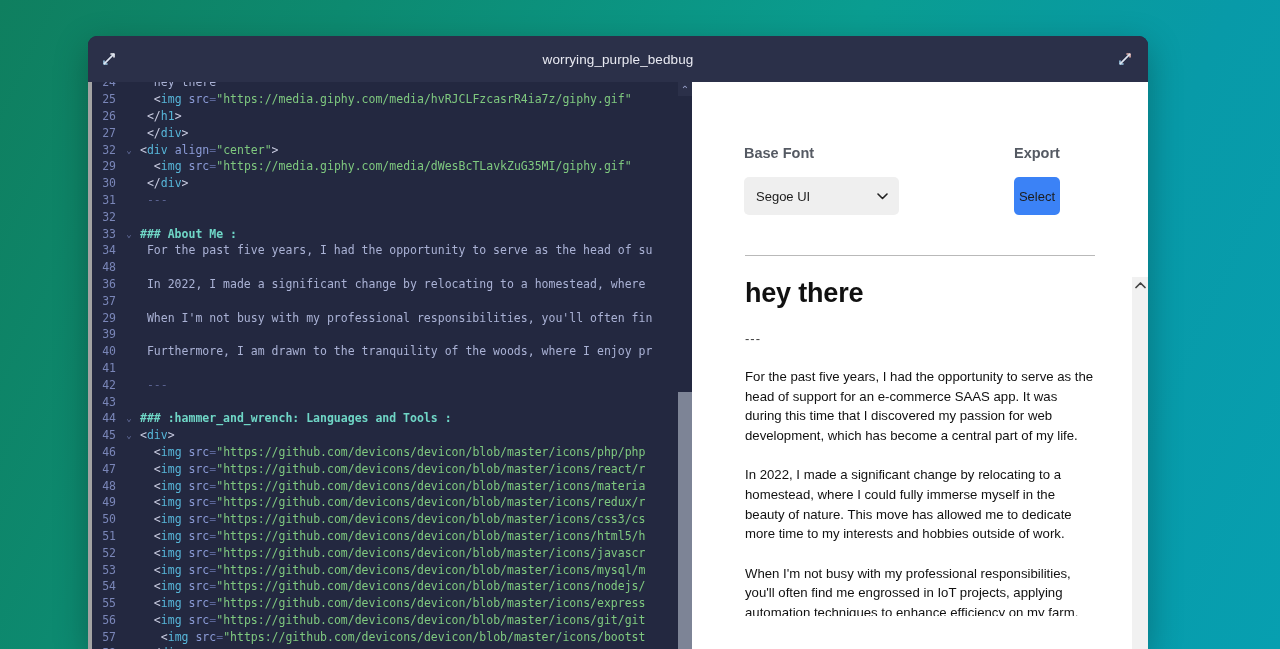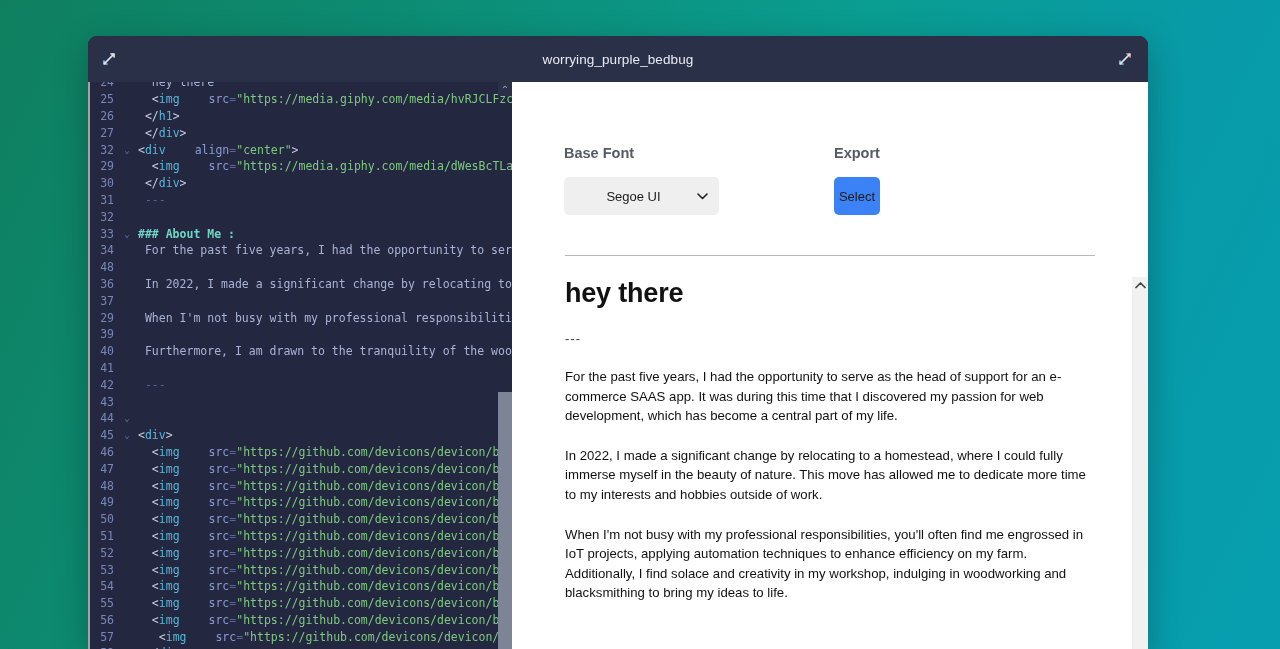--- a/index.html
+++ b/index.html
@@ -31,23 +31,23 @@
     width:22px; height:22px; position:relative; z-index:2;
     display:flex; align-items:center; justify-content:center;
     cursor:pointer;
   }
   #tb-icon-left { margin-left:10px; }
   #tb-icon-right { margin-left:auto; margin-right:12px; }
   
   #panes { display:flex; height:567px; }
   
   #code-pane {
-    width:424px; background:#232840; position:relative;
+    width:604px; background:#232840; position:relative;
     overflow:hidden;
-    border-left:2px solid #a3a3a3;
+    border-left:4px solid #a3a3a3;
   }
   #code-scroll {
     position:absolute; inset:0 0 0 0;
     padding-top:0px;
   }
   .code-line {
     display:flex; height:16.8px; align-items:center;
     font-family:"DejaVu Sans Mono", monospace;
     font-size:11.5px; white-space:pre;
   }
@@ -55,21 +55,21 @@
     width:30px; min-width:30px; text-align:right;
     color:#7a86b8; padding-right:6px;
     font-family:"DejaVu Sans Mono", monospace; font-size:11.5px;
   }
   .fold {
     width:14px; min-width:14px; text-align:center;
     color:#6f7aad; font-size:9px;
   }
   .ct { padding-left:4px; }
   .tok-tag  { color:#57b6d9; }
-  .tok-attr { color:#8b9bd6;padding-left:22px; }
+  .tok-attr { color:#8b9bd6; }
   .tok-str  { color:#7fc97f; }
   .tok-punc { color:#c8cbe0; }
   .tok-txt  { color:#aab2d5; }
   .tok-head { color:#6fd6c6; font-weight:bold; }
   .tok-hr   { color:#59618f; }
   .tok-eq   { color:#5a6597; }
   
   #code-scrollbar {
     position:absolute; right:0; top:0; width:14px; height:100%;
     background:transparent;
@@ -94,21 +94,20 @@
   .tool-label {
     font-size:14.5px; color:#555a63; font-weight:bold; margin-bottom:16px;
   }
   #font-select {
     width:155px; height:38px; border:none; border-radius:5px;
     background:#efefef; color:#1c1c1c; font-size:13px;
     font-family:"Liberation Sans", sans-serif;
     padding:0 28px 0 12px;
     appearance:none; -webkit-appearance:none; cursor:pointer;
     position:relative;
-    text-align:center;
   }
   .select-wrap { position:relative; width:155px; }
   .select-chevron {
     position:absolute; right:11px; top:50%; transform:translateY(-50%);
     pointer-events:none; color:#2a2a2a; font-size:11px;
   }
   #export-button {
     width:46px; height:38px; border:none; border-radius:5px;
     background:#3b82f6; color:#1c1c1c; font-size:13px;
     font-family:"Liberation Sans", sans-serif; cursor:pointer;
@@ -180,21 +179,21 @@
           <div class="code-line"><span class="ln">34</span><span class="fold"></span><span class="ct"><span class="tok-txt"> For the past five years, I had the opportunity to serve as the head of su</span></span></div>
           <div class="code-line"><span class="ln">48</span><span class="fold"></span><span class="ct"></span></div>
           <div class="code-line"><span class="ln">36</span><span class="fold"></span><span class="ct"><span class="tok-txt"> In 2022, I made a significant change by relocating to a homestead, where </span></span></div>
           <div class="code-line"><span class="ln">37</span><span class="fold"></span><span class="ct"></span></div>
           <div class="code-line"><span class="ln">29</span><span class="fold"></span><span class="ct"><span class="tok-txt"> When I'm not busy with my professional responsibilities, you'll often fin</span></span></div>
           <div class="code-line"><span class="ln">39</span><span class="fold"></span><span class="ct"></span></div>
           <div class="code-line"><span class="ln">40</span><span class="fold"></span><span class="ct"><span class="tok-txt"> Furthermore, I am drawn to the tranquility of the woods, where I enjoy pr</span></span></div>
           <div class="code-line"><span class="ln">41</span><span class="fold"></span><span class="ct"></span></div>
           <div class="code-line"><span class="ln">42</span><span class="fold"></span><span class="ct"><span class="tok-hr"> ---</span></span></div>
           <div class="code-line"><span class="ln">43</span><span class="fold"></span><span class="ct"></span></div>
-          <div class="code-line"><span class="ln">44</span><span class="fold">⌄</span></div>
+          <div class="code-line"><span class="ln">44</span><span class="fold">⌄</span><span class="ct"><span class="tok-head">### :hammer_and_wrench: Languages and Tools :</span></span></div>
           <div class="code-line"><span class="ln">45</span><span class="fold">⌄</span><span class="ct"><span class="tok-punc">&lt;</span><span class="tok-tag">div</span><span class="tok-punc">&gt;</span></span></div>
           <div class="code-line"><span class="ln">46</span><span class="fold"></span><span class="ct"><span class="tok-punc">  &lt;</span><span class="tok-tag">img</span><span class="tok-attr"> src</span><span class="tok-eq">=</span><span class="tok-str">"https://github.com/devicons/devicon/blob/master/icons/php/php</span></span></div>
           <div class="code-line"><span class="ln">47</span><span class="fold"></span><span class="ct"><span class="tok-punc">  &lt;</span><span class="tok-tag">img</span><span class="tok-attr"> src</span><span class="tok-eq">=</span><span class="tok-str">"https://github.com/devicons/devicon/blob/master/icons/react/r</span></span></div>
           <div class="code-line"><span class="ln">48</span><span class="fold"></span><span class="ct"><span class="tok-punc">  &lt;</span><span class="tok-tag">img</span><span class="tok-attr"> src</span><span class="tok-eq">=</span><span class="tok-str">"https://github.com/devicons/devicon/blob/master/icons/materia</span></span></div>
           <div class="code-line"><span class="ln">49</span><span class="fold"></span><span class="ct"><span class="tok-punc">  &lt;</span><span class="tok-tag">img</span><span class="tok-attr"> src</span><span class="tok-eq">=</span><span class="tok-str">"https://github.com/devicons/devicon/blob/master/icons/redux/r</span></span></div>
           <div class="code-line"><span class="ln">50</span><span class="fold"></span><span class="ct"><span class="tok-punc">  &lt;</span><span class="tok-tag">img</span><span class="tok-attr"> src</span><span class="tok-eq">=</span><span class="tok-str">"https://github.com/devicons/devicon/blob/master/icons/css3/cs</span></span></div>
           <div class="code-line"><span class="ln">51</span><span class="fold"></span><span class="ct"><span class="tok-punc">  &lt;</span><span class="tok-tag">img</span><span class="tok-attr"> src</span><span class="tok-eq">=</span><span class="tok-str">"https://github.com/devicons/devicon/blob/master/icons/html5/h</span></span></div>
           <div class="code-line"><span class="ln">52</span><span class="fold"></span><span class="ct"><span class="tok-punc">  &lt;</span><span class="tok-tag">img</span><span class="tok-attr"> src</span><span class="tok-eq">=</span><span class="tok-str">"https://github.com/devicons/devicon/blob/master/icons/javascr</span></span></div>
           <div class="code-line"><span class="ln">53</span><span class="fold"></span><span class="ct"><span class="tok-punc">  &lt;</span><span class="tok-tag">img</span><span class="tok-attr"> src</span><span class="tok-eq">=</span><span class="tok-str">"https://github.com/devicons/devicon/blob/master/icons/mysql/m</span></span></div>
           <div class="code-line"><span class="ln">54</span><span class="fold"></span><span class="ct"><span class="tok-punc">  &lt;</span><span class="tok-tag">img</span><span class="tok-attr"> src</span><span class="tok-eq">=</span><span class="tok-str">"https://github.com/devicons/devicon/blob/master/icons/nodejs/</span></span></div>

